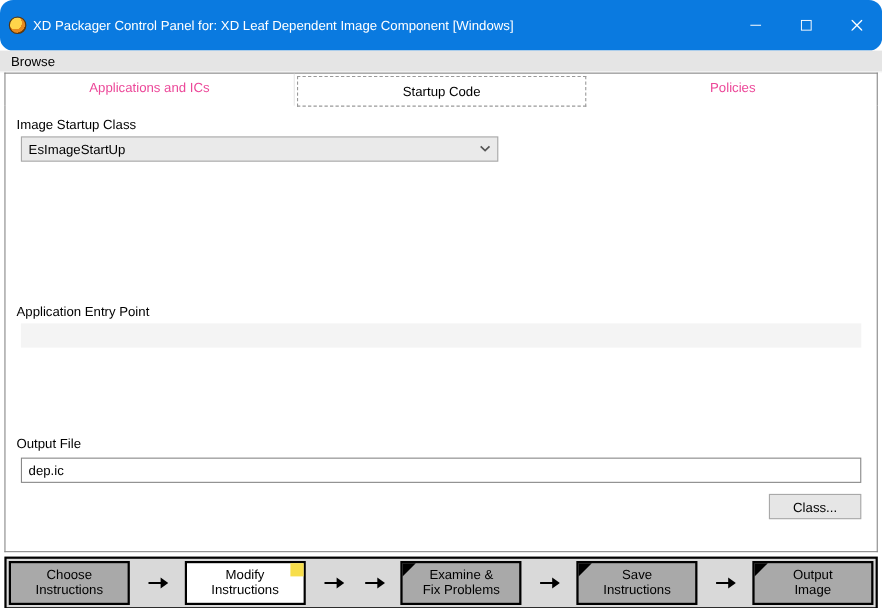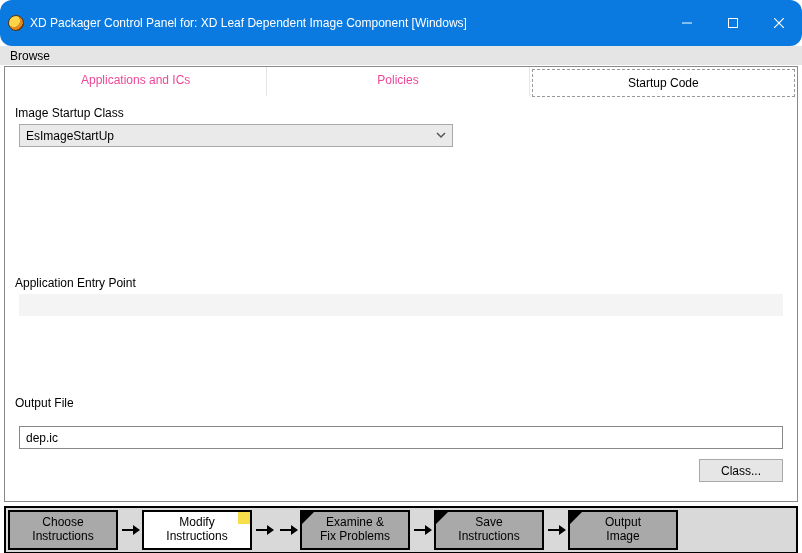--- a/index.html
+++ b/index.html
@@ -106,33 +106,34 @@
     font-size: 12px;
   }
   .btn.disabled { color: #9a9a9a; background: #e6e6e6; }
   .right-row { display: flex; justify-content: flex-end; margin: 10px 6px 0 0; }
   .textfield {
     display: block;
     width: calc(100% - 12px);
     height: 23px;
     border: 1px solid #888;
     padding: 0 6px;
-    margin: 16px 6px 0 6px;
+    margin: 6px 6px 0 6px;
     font-family: inherit; font-size: 12px;
     outline: none;
   }
   .wizard-strip {
     height: 48px;
     background: #d9d9d9;
     border: 2px solid #000;
     display: flex;
     align-items: stretch;
     padding: 2px;
     margin: 4px 4px 0 4px;
     gap: 0;
+    justify-content: space-between;
   }
   .step {
     flex: 0 0 110px;
     border: 2px solid #000;
     background: #a9a9a9;
     display: flex; align-items: center; justify-content: center;
     text-align: center;
     line-height: 1.15;
     position: relative;
     font-size: 12px;
@@ -194,22 +195,22 @@
       </svg>
   </div>
 </div>
 
 <div class="menubar">
   <div class="menu-item">Browse</div>
 </div>
 
 <div class="tabs">
   <div class="tab">Applications and ICs</div>
+  <div class="tab active">Startup Code</div>
   <div class="tab">Policies</div>
-  <div class="tab active">Startup Code</div>
 </div>
 
 <div class="tabpanel">
 
   <div class="group1">
     <div class="section-label">Image Startup Class</div>
     <div class="combo">
       <span>EsImageStartUp</span>
       <span class="chev">
         <svg viewBox="0 0 10 10">

